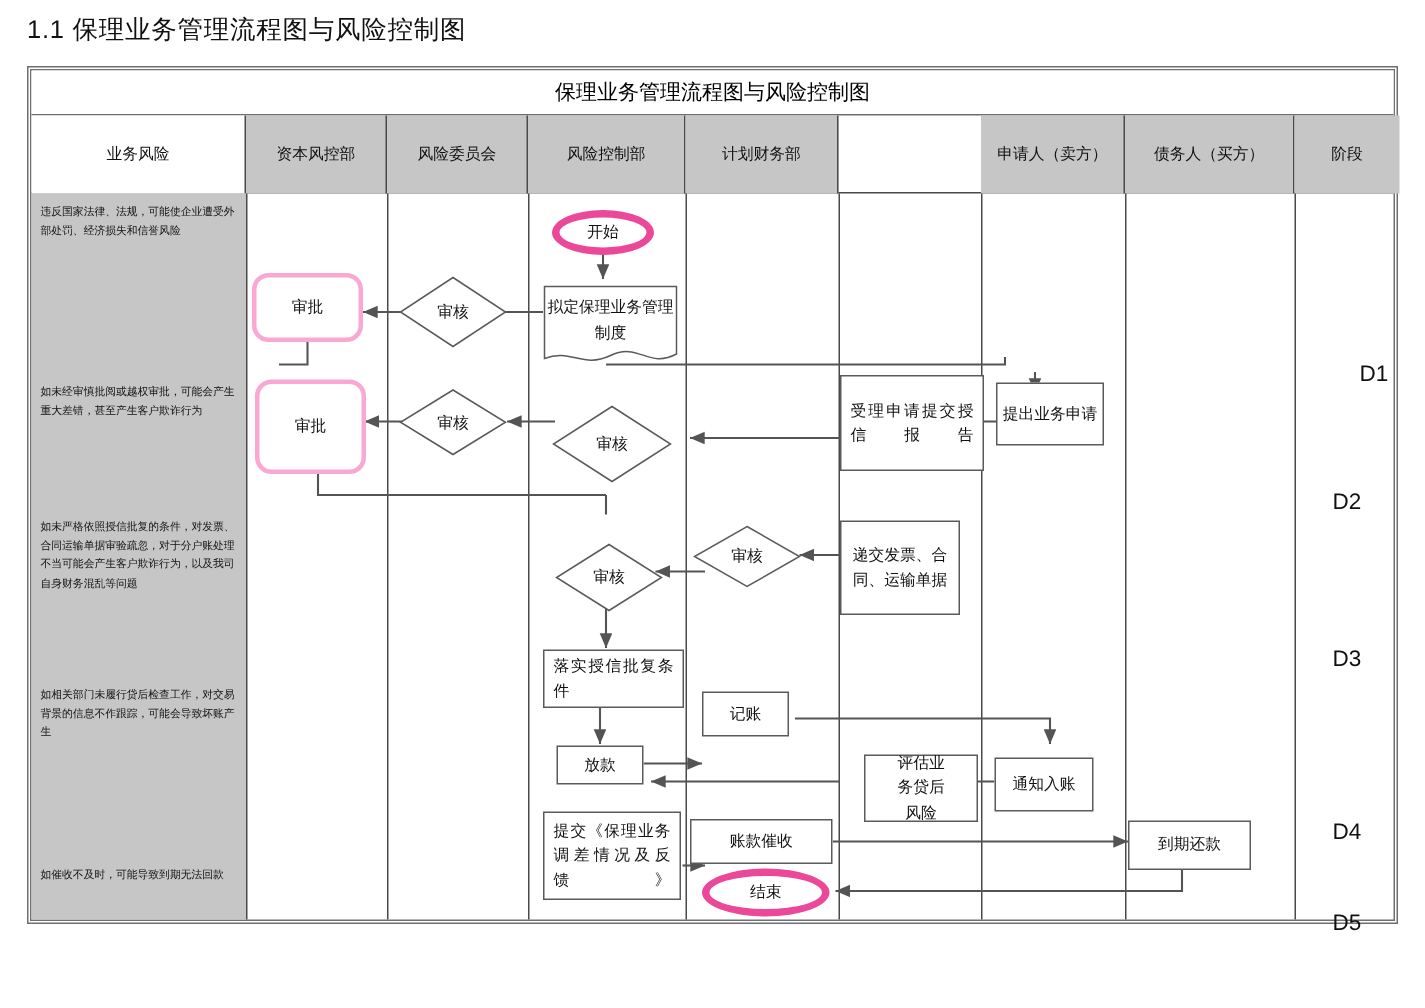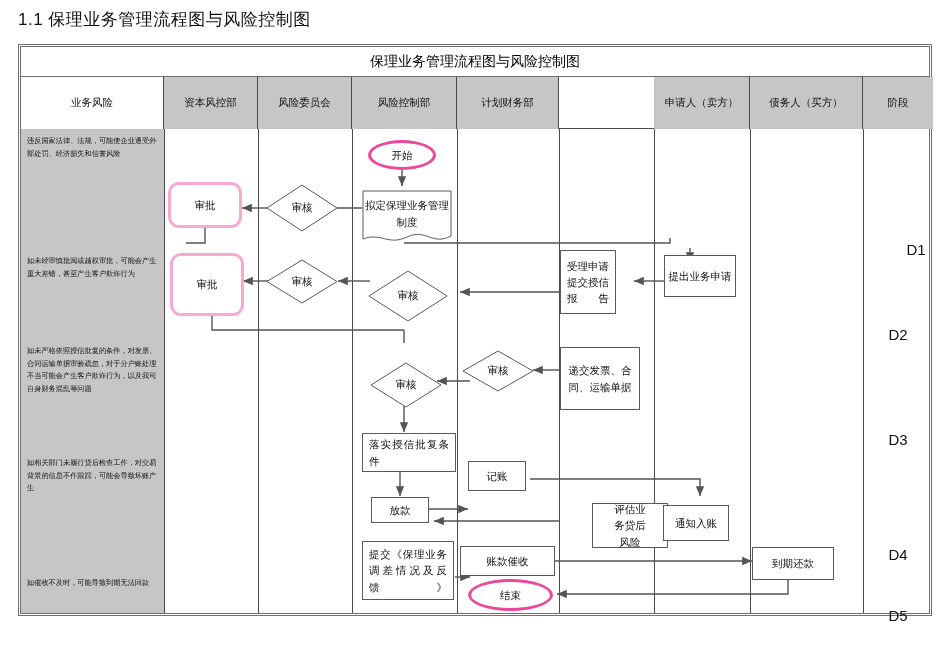--- a/index.html
+++ b/index.html
@@ -73,21 +73,21 @@
   .shape{
     position:absolute;box-sizing:border-box;
     display:flex;align-items:center;justify-content:center;
     text-align:center;
     font-family:"DejaVu Sans","Liberation Sans",sans-serif;
     font-size:10.5px;line-height:1.55;color:#111;
     background:#fff;z-index:6;
   }
   .rect{border:1px solid #5a5a5a;}
   .rrect{border:3px solid #f9a8d4;border-radius:11px;}
-  .ellipse{border:3px solid #ec4899;border-radius:50%;}
+  .ellipse{border:5px solid #ec4899;border-radius:50%;}
   .diamond-wrap{position:absolute;z-index:6;}
   .diamond-wrap svg{display:block;}
   .diamond-txt{
     position:absolute;left:0;top:0;width:100%;height:100%;
     display:flex;align-items:center;justify-content:center;
     font-family:"DejaVu Sans","Liberation Sans",sans-serif;
     font-size:10.5px;color:#111;
   }
   .docshape{position:absolute;z-index:6;}
   .docshape svg{display:block;}
@@ -236,21 +236,21 @@
     <div class="diamond-txt">审核</div>
   </div>
 
   <div class="diamond-wrap" style="left:368px;top:270px;width:80px;height:52px;">
     <svg width="80" height="52" viewBox="0 0 80 52">
       <path d="M40,1 L79,26 L40,51 L1,26 Z" fill="#fff" stroke="#5a5a5a" stroke-width="1"></path>
     </svg>
     <div class="diamond-txt">审核</div>
   </div>
 
-  <div class="shape rect just" style="left:560px;top:250px;width:56px;height:64px;padding:4px 6px;">受理申请提交授信报告</div>
+  <div class="shape rect just" style="left:560px;top:250px;width:96px;height:64px;padding:4px 6px;">受理申请提交授信报告</div>
 
   <div class="shape rect" style="left:664px;top:255px;width:72px;height:42px;">提出业务申请</div>
 
   <div class="diamond-wrap" style="left:370px;top:362px;width:72px;height:46px;">
     <svg width="72" height="46" viewBox="0 0 72 46">
       <path d="M36,1 L71,23 L36,45 L1,23 Z" fill="#fff" stroke="#5a5a5a" stroke-width="1"></path>
     </svg>
     <div class="diamond-txt">审核</div>
   </div>
 
@@ -262,21 +262,21 @@
   </div>
 
   <div class="shape rect" style="left:560px;top:347px;width:80px;height:63px;padding:3px 6px;">递交发票、合同、运输单据</div>
 
   <div class="shape rect just" style="left:362px;top:433px;width:94px;height:39px;padding:2px 6px;">落实授信批复条件</div>
 
   <div class="shape rect" style="left:468px;top:461px;width:58px;height:30px;">记账</div>
 
   <div class="shape rect" style="left:371px;top:497px;width:58px;height:26px;">放款</div>
 
-  <div class="shape rect" style="left:592px;top:503px;width:76px;height:45px;padding:2px 18px;">评估业务贷后风险</div>
+  <div class="shape rect" style="left:576px;top:503px;width:76px;height:45px;padding:2px 18px;">评估业务贷后风险</div>
 
   <div class="shape rect" style="left:663px;top:505px;width:66px;height:36px;text-align:right;">通知入账</div>
 
   <div class="shape rect just" style="left:362px;top:541px;width:92px;height:59px;padding:3px 6px;">提交《保理业务调差情况及反馈》</div>
 
   <div class="shape rect" style="left:460px;top:546px;width:95px;height:30px;">账款催收</div>
 
   <div class="shape ellipse" style="left:468px;top:579px;width:85px;height:32px;">结束</div>
 
   <div class="shape rect" style="left:752px;top:547px;width:82px;height:33px;">到期还款</div>

